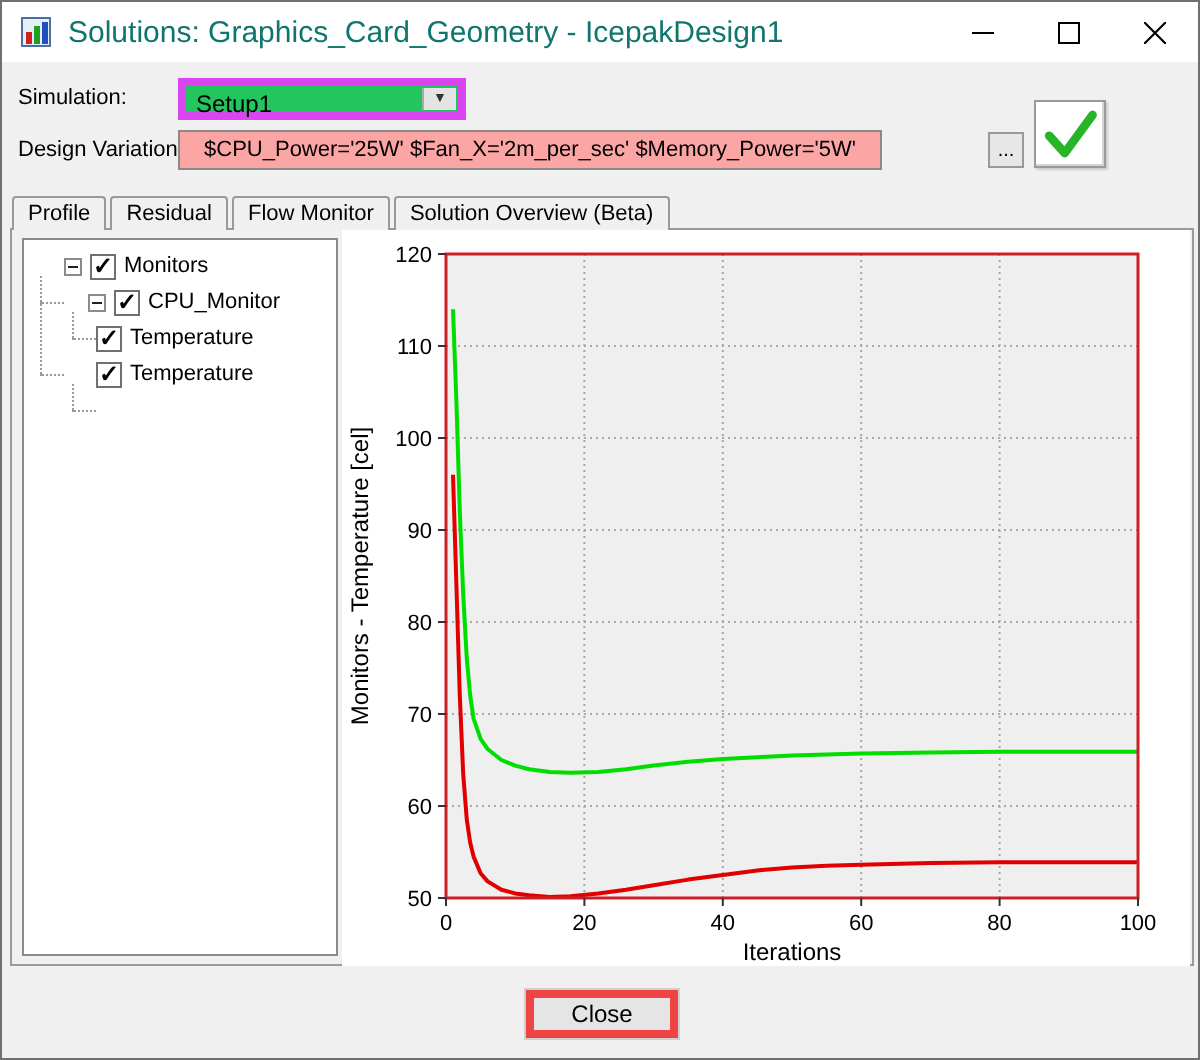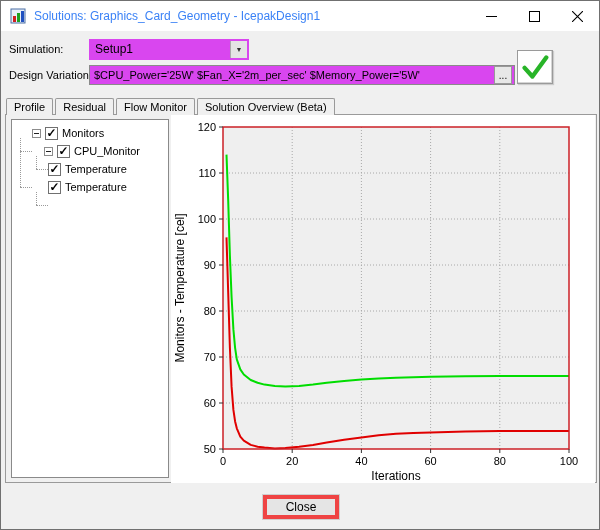--- a/index.html
+++ b/index.html
@@ -6,35 +6,35 @@
   html,body { width:600px; height:530px; overflow:hidden; }
   body { font-family:"Liberation Sans", sans-serif; background:#cfcfcf; }
 
   .window { position:relative; width:600px; height:530px; background:#f0f0f0;
             border:1px solid #707070; }
 
   
   .titlebar { position:absolute; left:0; top:0; right:0; height:30px; background:#ffffff;
               display:flex; align-items:center; }
   .app-icon { width:16px; height:16px; margin-left:9px; flex:none; }
-  .title-text { font-size:12px; color:#3b82f6; margin-left:8px; white-space:nowrap; }
+  .title-text { font-size:15px; color:#0f766e; margin-left:8px; white-space:nowrap; }
   .win-btns { position:absolute; right:0; top:0; height:30px; display:flex; }
   .win-btn { width:43px; height:30px; display:flex; align-items:center; justify-content:center; }
 
   
   .field-label { position:absolute; font-size:11px; color:#000; }
-  .combo { position:absolute; left:88px; top:38px; width:160px; height:21px; background:#d946ef;
-           border:1px solid #d946ef; font-size:12px; }
+  .combo { position:absolute; left:88px; top:38px; width:144px; height:21px; background:#22c55e;
+           border:4px solid #d946ef; font-size:12px; }
   .combo-text { padding:2px 5px; }
   .combo-arrow { position:absolute; right:1px; top:1px; bottom:1px; width:17px; background:#e4e4e4;
                  border-left:1px solid #aaa; display:flex; align-items:center; justify-content:center;
                  font-size:7px; color:#333; }
-  .dv-field { position:absolute; left:88px; top:64px; width:426px; height:20px; background:#d946ef;
+  .dv-field { position:absolute; left:88px; top:64px; width:352px; height:20px; background:#fca5a5;
               border:1px solid #8a8a8a; font-size:11px; line-height:18px; padding:0 4px;
-              white-space:nowrap; overflow:hidden; color:#000; }
+              white-space:nowrap; overflow:hidden; color:#000;text-align:center; }
   .browse-btn { position:absolute; left:493px; top:65px; width:18px; height:18px; background:#e7e7e7;
                 border:1px solid #999; font-size:10px; text-align:center; line-height:15px; }
   .apply-btn { position:absolute; left:516px; top:49px; width:36px; height:34px; background:#fff;
                border:1px solid #9a9a9a; box-shadow:inset -1px -1px 0 #d5d5d5, 1px 1px 1px rgba(0,0,0,.15);
                display:flex; align-items:center; justify-content:center; }
 
   
   .tabs { position:absolute; left:5px; top:93px; height:21px; display:flex; align-items:flex-end; z-index:2; }
   .tab { height:17px; line-height:16px; padding:0 7px; font-size:11px; background:#f0f0f0;
          border:1px solid #999; border-bottom:none; border-radius:2px 2px 0 0; margin-right:2px;

